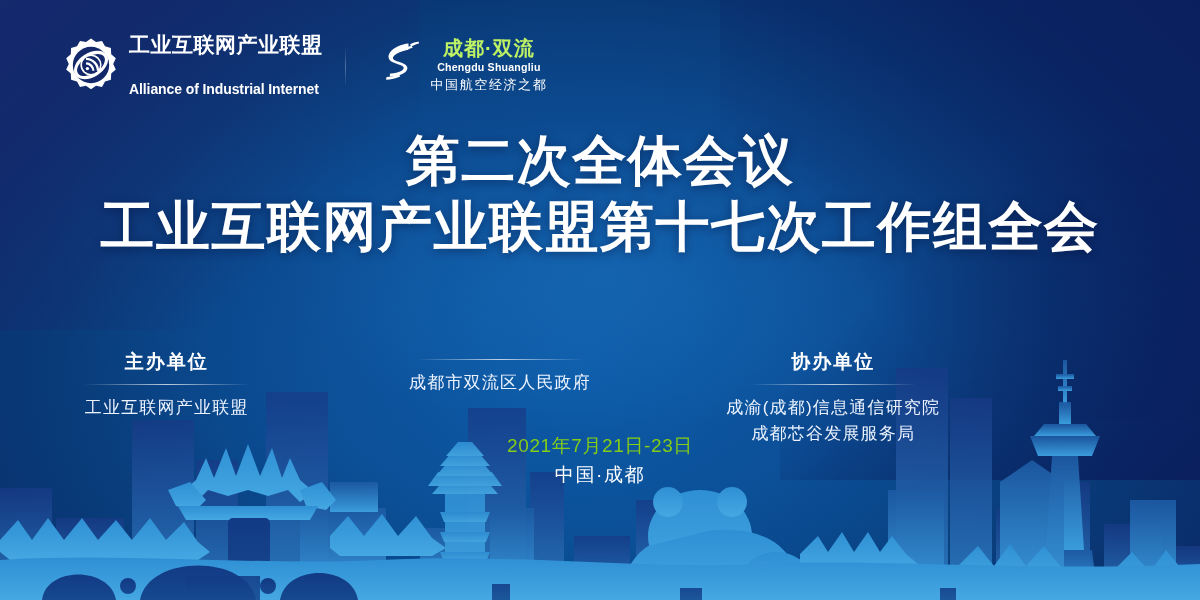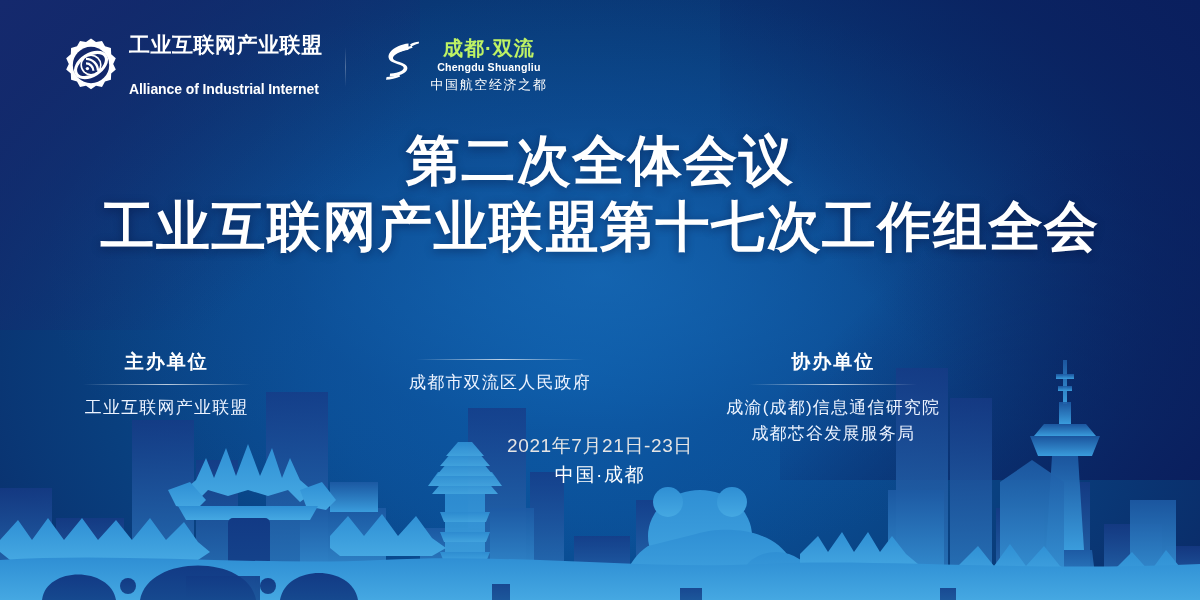--- a/index.html
+++ b/index.html
@@ -167,21 +167,21 @@
   }
 
   
   .meta {
     position: absolute;
     left: 0; top: 432px;
     width: 1200px;
     text-align: center;
   }
   .meta-date {
-    color: #e5e5e5;
+    color: #84cc16;
     font-size: 19px;
     letter-spacing: 0.6px;
     line-height: 1.5;
     white-space: nowrap;
   }
   .meta-loc {
     color: #ffffff;
     font-size: 19px;
     letter-spacing: 1.6px;
     line-height: 1.5;

